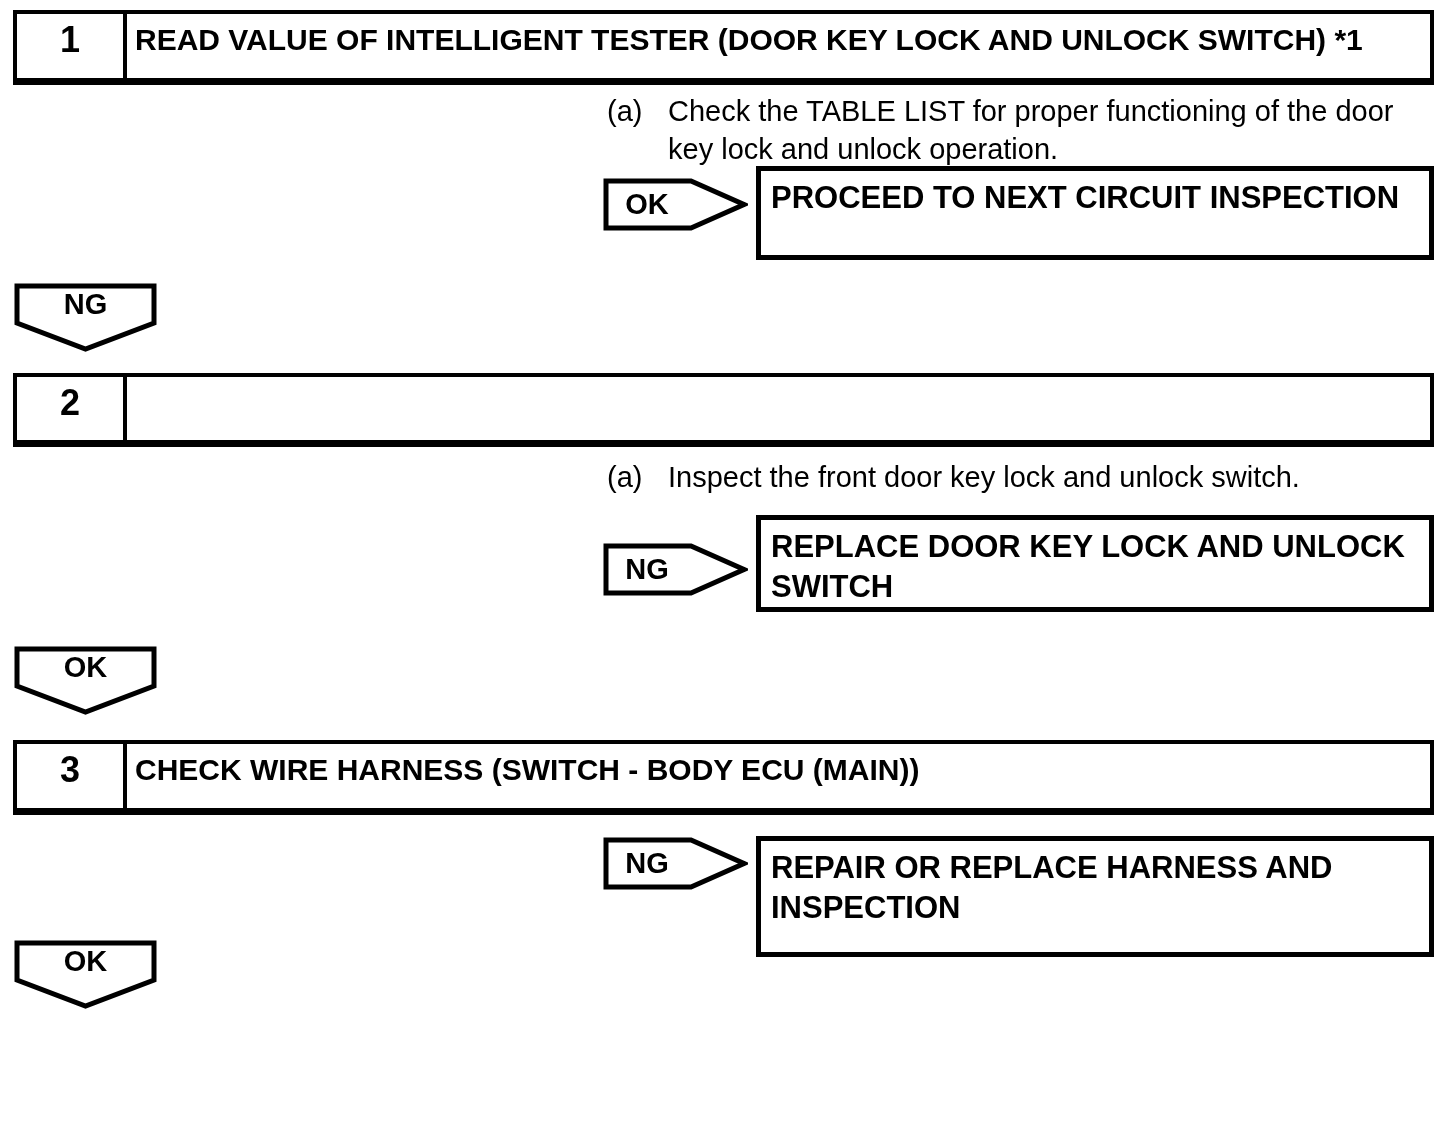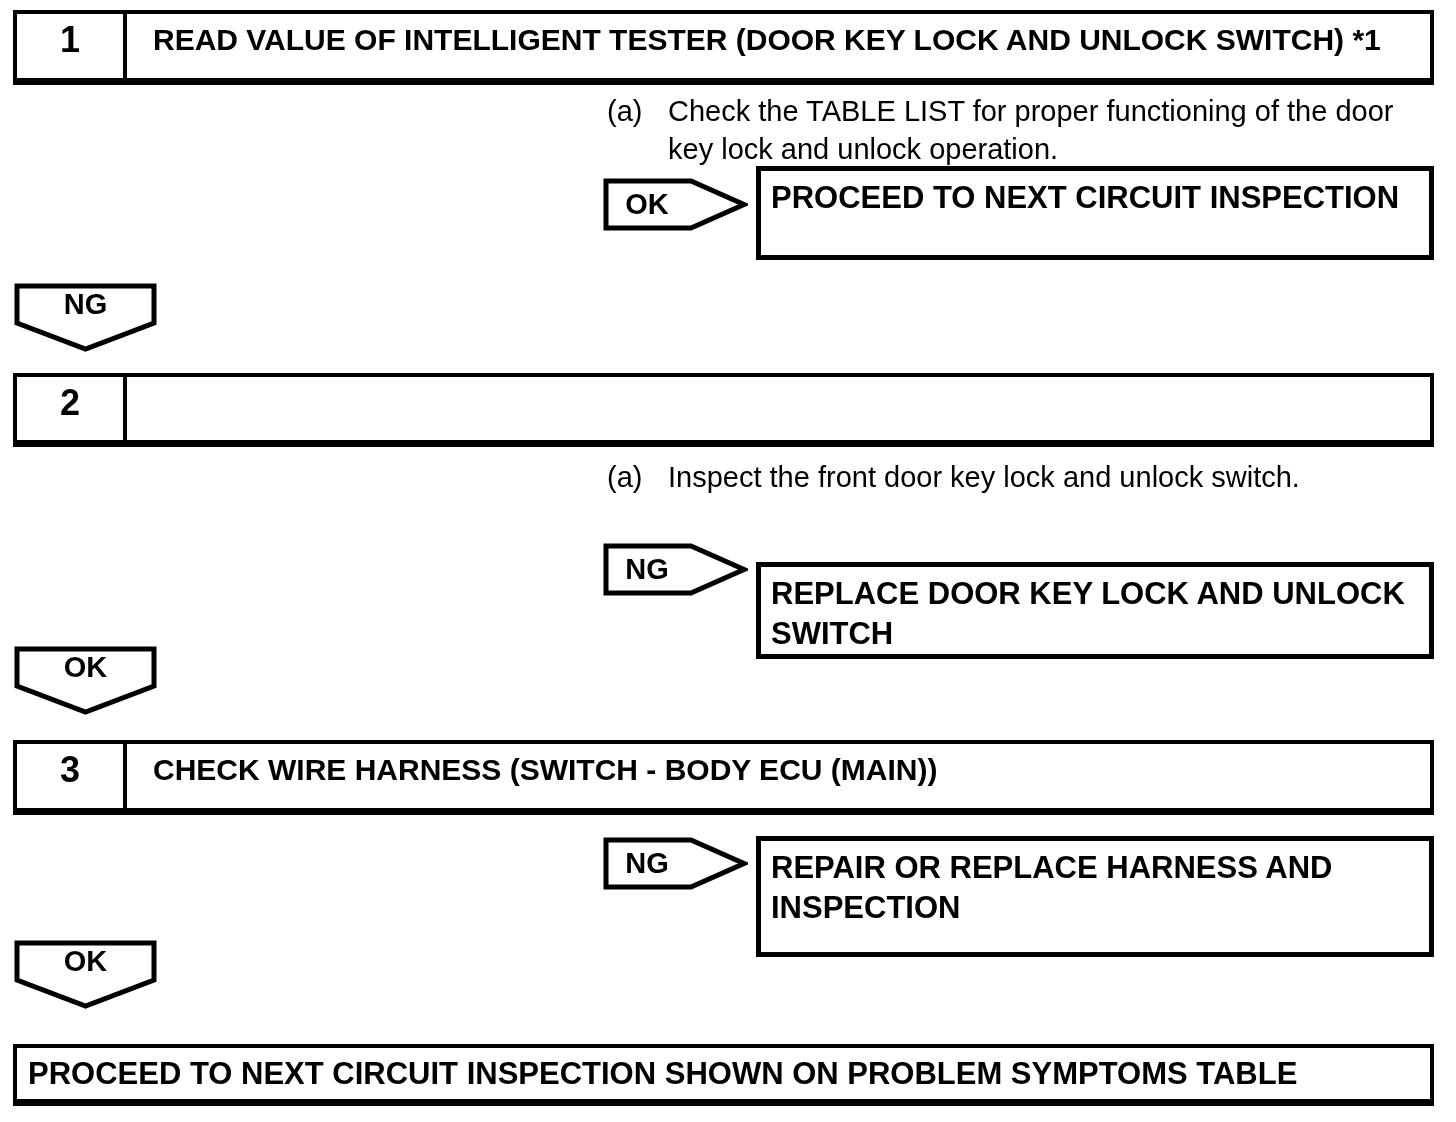--- a/index.html
+++ b/index.html
@@ -32,21 +32,21 @@
     justify-content: center;
     font-weight: bold;
     font-size: 36px;
     padding-bottom: 12px;
     box-sizing: border-box;
   }
   .step-title-cell {
     flex: 1;
     display: flex;
     align-items: center;
-    padding-left: 26px;
+    padding-left: 8px;
     padding-bottom: 12px;
     font-weight: bold;
     font-size: 30px;
     white-space: nowrap;
     box-sizing: border-box;
   }
 
   
   .substep {
     left: 607px;
@@ -168,21 +168,21 @@
     </div>
   </div>
 
   <div class="abs branch-arrow" style="top:543px;">
     <svg width="145" height="53" viewBox="0 0 145 53">
       <polygon points="3,3 88,3 141,26.5 88,50 3,50" fill="#ffffff" stroke="#000000" stroke-width="5"></polygon>
     </svg>
     <span class="tag-label">NG</span>
   </div>
 
-  <div class="abs result-box" style="top:562px; height:97px;">
+  <div class="abs result-box" style="top:515px; height:97px;">
     <div>REPLACE DOOR KEY LOCK AND UNLOCK</div>
     <div>SWITCH</div>
   </div>
 
   <div class="abs pent" style="top:646px;">
     <svg width="143" height="69" viewBox="0 0 143 69">
       <polygon points="3,3 140,3 140,40 71.5,66 3,40" fill="#ffffff" stroke="#000000" stroke-width="5"></polygon>
     </svg>
     <span class="tag-label">OK</span>
   </div>
@@ -204,15 +204,14 @@
     <div>INSPECTION</div>
   </div>
 
   <div class="abs pent" style="top:940px;">
     <svg width="143" height="69" viewBox="0 0 143 69">
       <polygon points="3,3 140,3 140,40 71.5,66 3,40" fill="#ffffff" stroke="#000000" stroke-width="5"></polygon>
     </svg>
     <span class="tag-label">OK</span>
   </div>
 
-  <div class="abs final-box">PROCEED TO NEXT CIRCUIT INSPECTION SHOWN ON PROBLEM SYMPTOMS TABLE</div>
 
 </div>
 
 </body></html>

